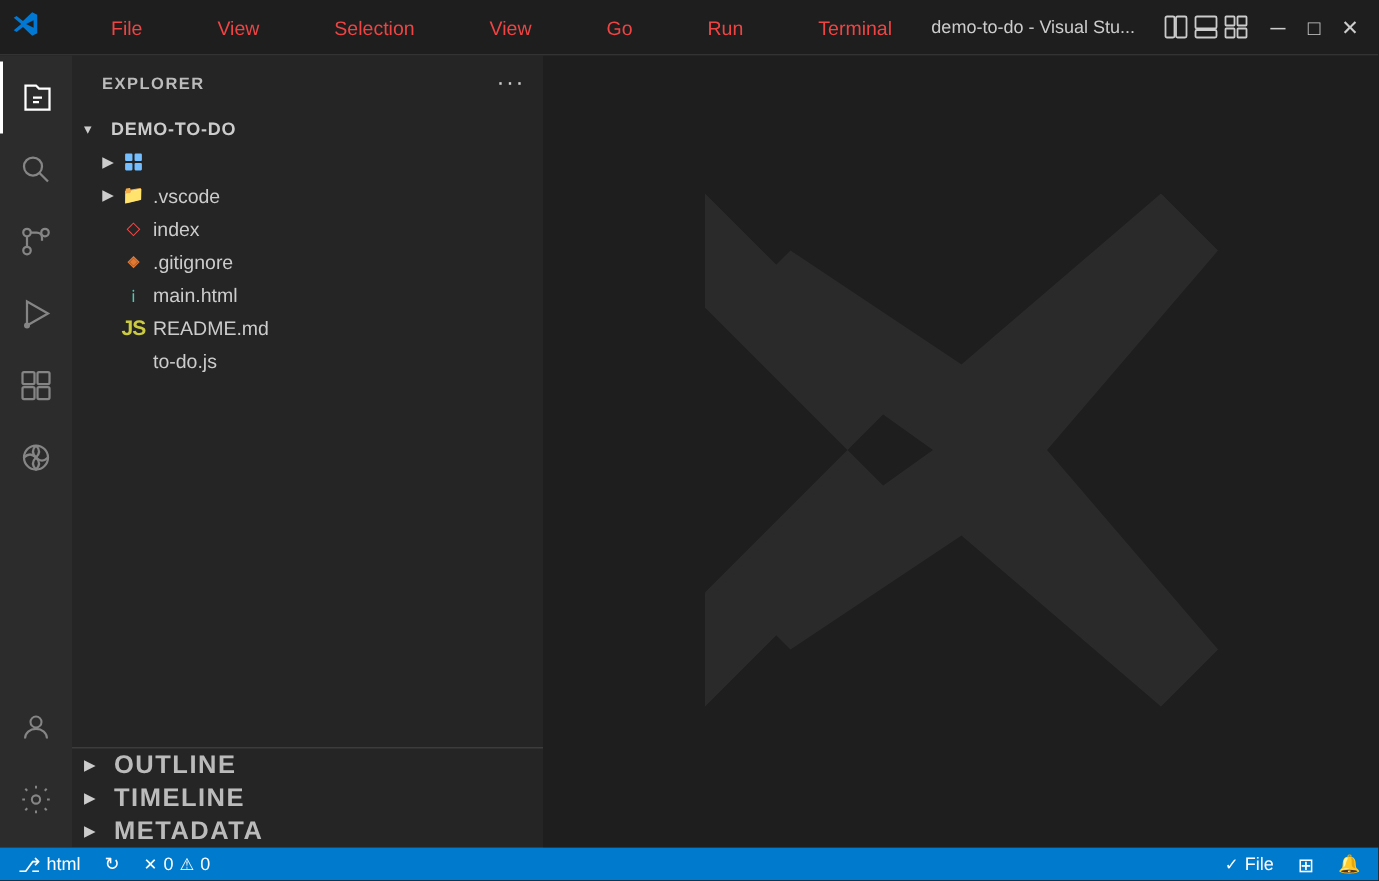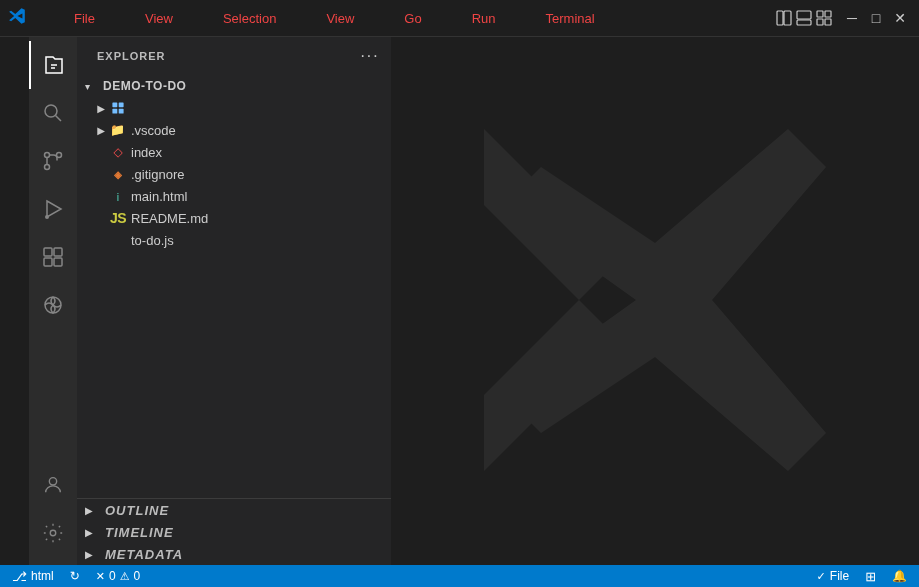--- a/index.html
+++ b/index.html
@@ -83,21 +83,20 @@
       justify-content: center;
       cursor: pointer;
       color: #cccccc;
     }
 
     
     #main-layout {
       display: flex;
       flex: 1;
       overflow: hidden;
-      padding-left: 29px;
     }
 
     
     #activity-bar {
       width: 48px;
       background: #2c2c2c;
       display: flex;
       flex-direction: column;
       align-items: center;
       padding-top: 4px;
@@ -220,26 +219,25 @@
     }
     .panel-header .panel-arrow {
       width: 16px;
       font-size: 10px;
       color: #cccccc;
       margin-right: 4px;
       display: flex;
       align-items: center;
     }
     .panel-header .panel-title {
-      font-size: 13px;
+      font-size: 17px;
       font-weight: 700;
       letter-spacing: 1px;
       color: #bbbbbb;
       text-transform: uppercase;
-      font-style: italic;
     }
 
     
     #editor-area {
       flex: 1;
       background: #1e1e1e;
       display: flex;
       align-items: center;
       justify-content: center;
       position: relative;
@@ -298,20 +296,21 @@
   </div>
   <div id="menu-bar">
     <span class="menu-item">File</span>
     <span class="menu-item">View</span>
     <span class="menu-item">Selection</span>
     <span class="menu-item">View</span>
     <span class="menu-item">Go</span>
     <span class="menu-item">Run</span>
     <span class="menu-item">Terminal</span>
   </div>
+  <div id="window-title">demo-to-do - Visual Stu...</div>
   <div class="layout-icons">
     <div class="layout-icon">
       <svg width="16" height="16" viewBox="0 0 16 16" fill="#cccccc">
         <rect x="1" y="1" width="6" height="14" rx="1" fill="none" stroke="#cccccc" stroke-width="1.2"></rect>
         <rect x="8" y="1" width="7" height="14" rx="1" fill="none" stroke="#cccccc" stroke-width="1.2"></rect>
       </svg>
     </div>
     <div class="layout-icon">
       <svg width="16" height="16" viewBox="0 0 16 16" fill="#cccccc">
         <rect x="1" y="1" width="14" height="8" rx="1" fill="none" stroke="#cccccc" stroke-width="1.2"></rect>

